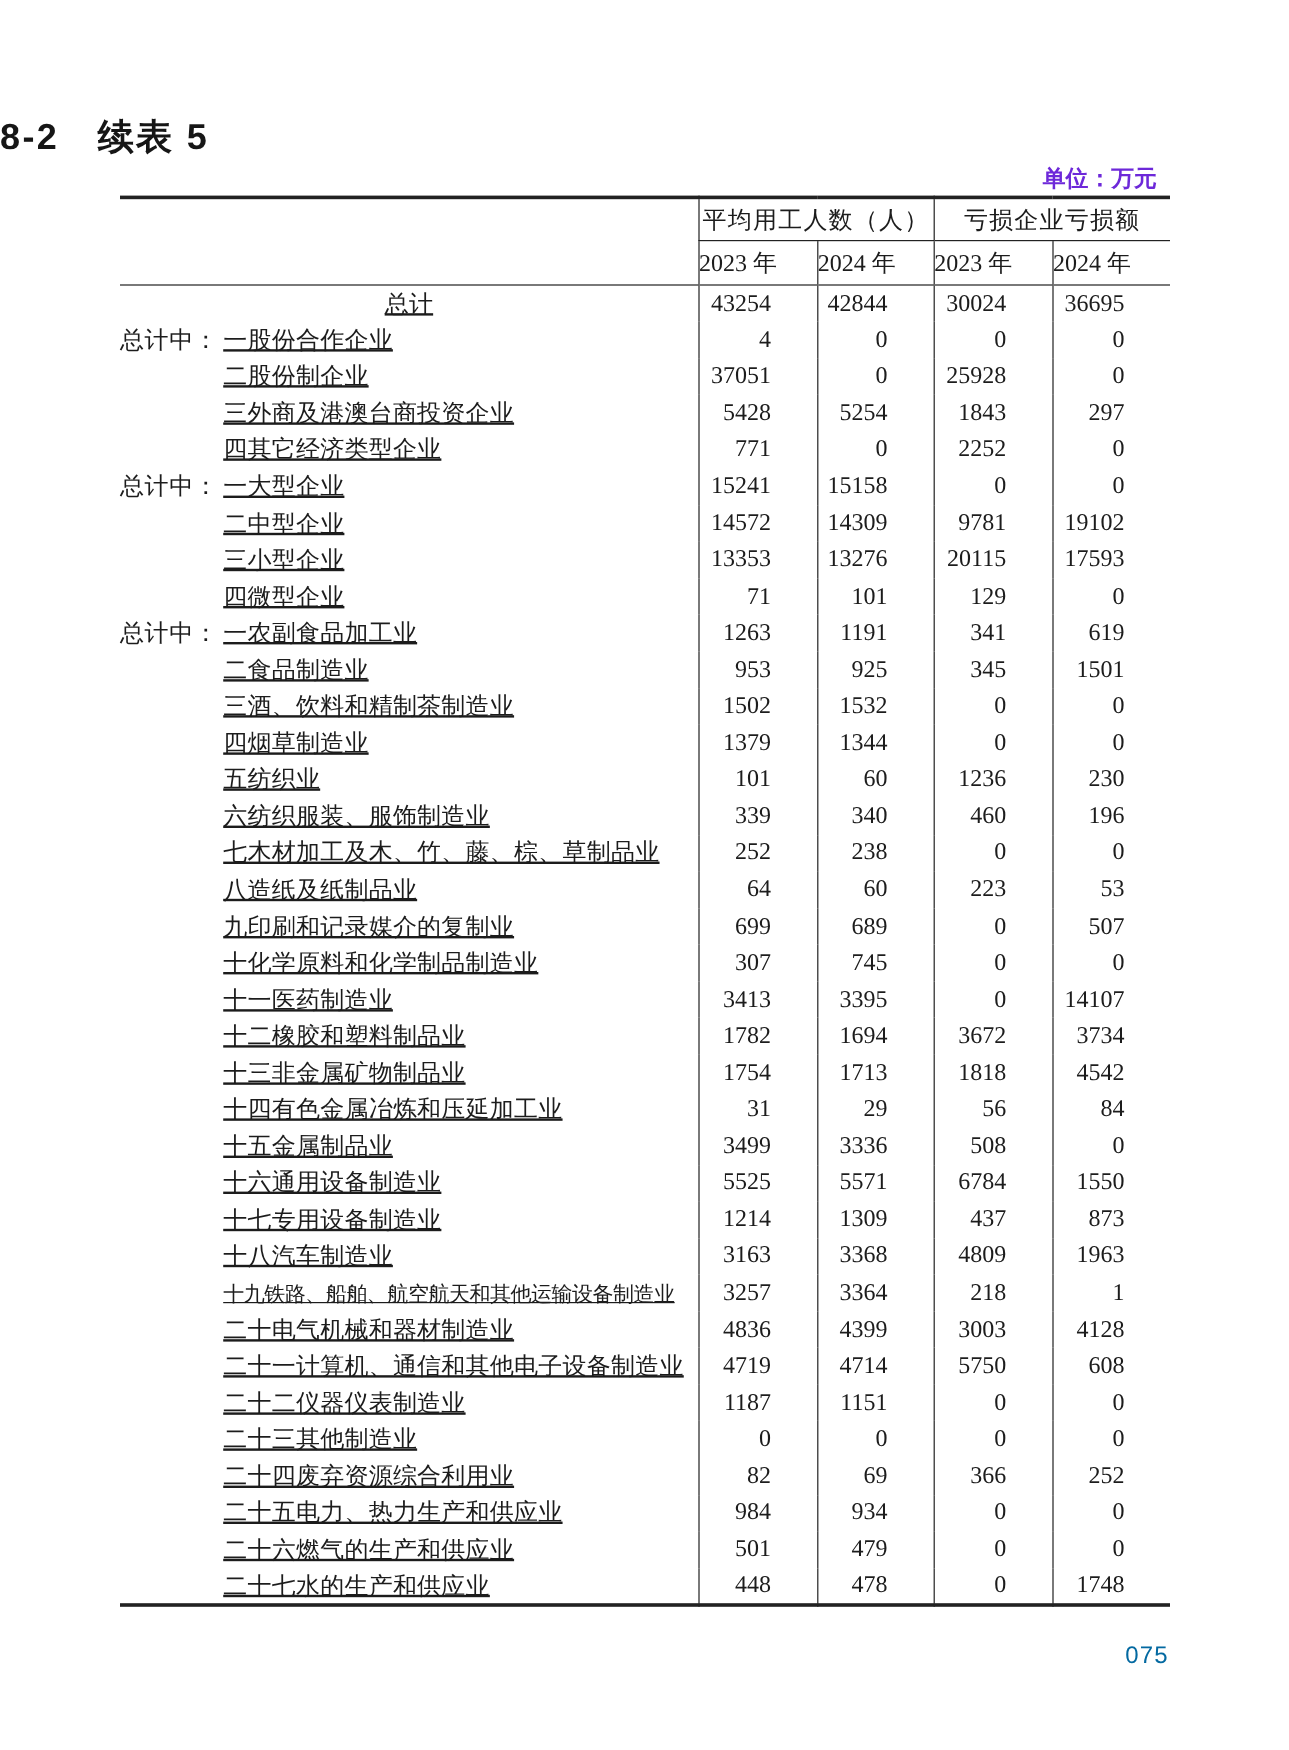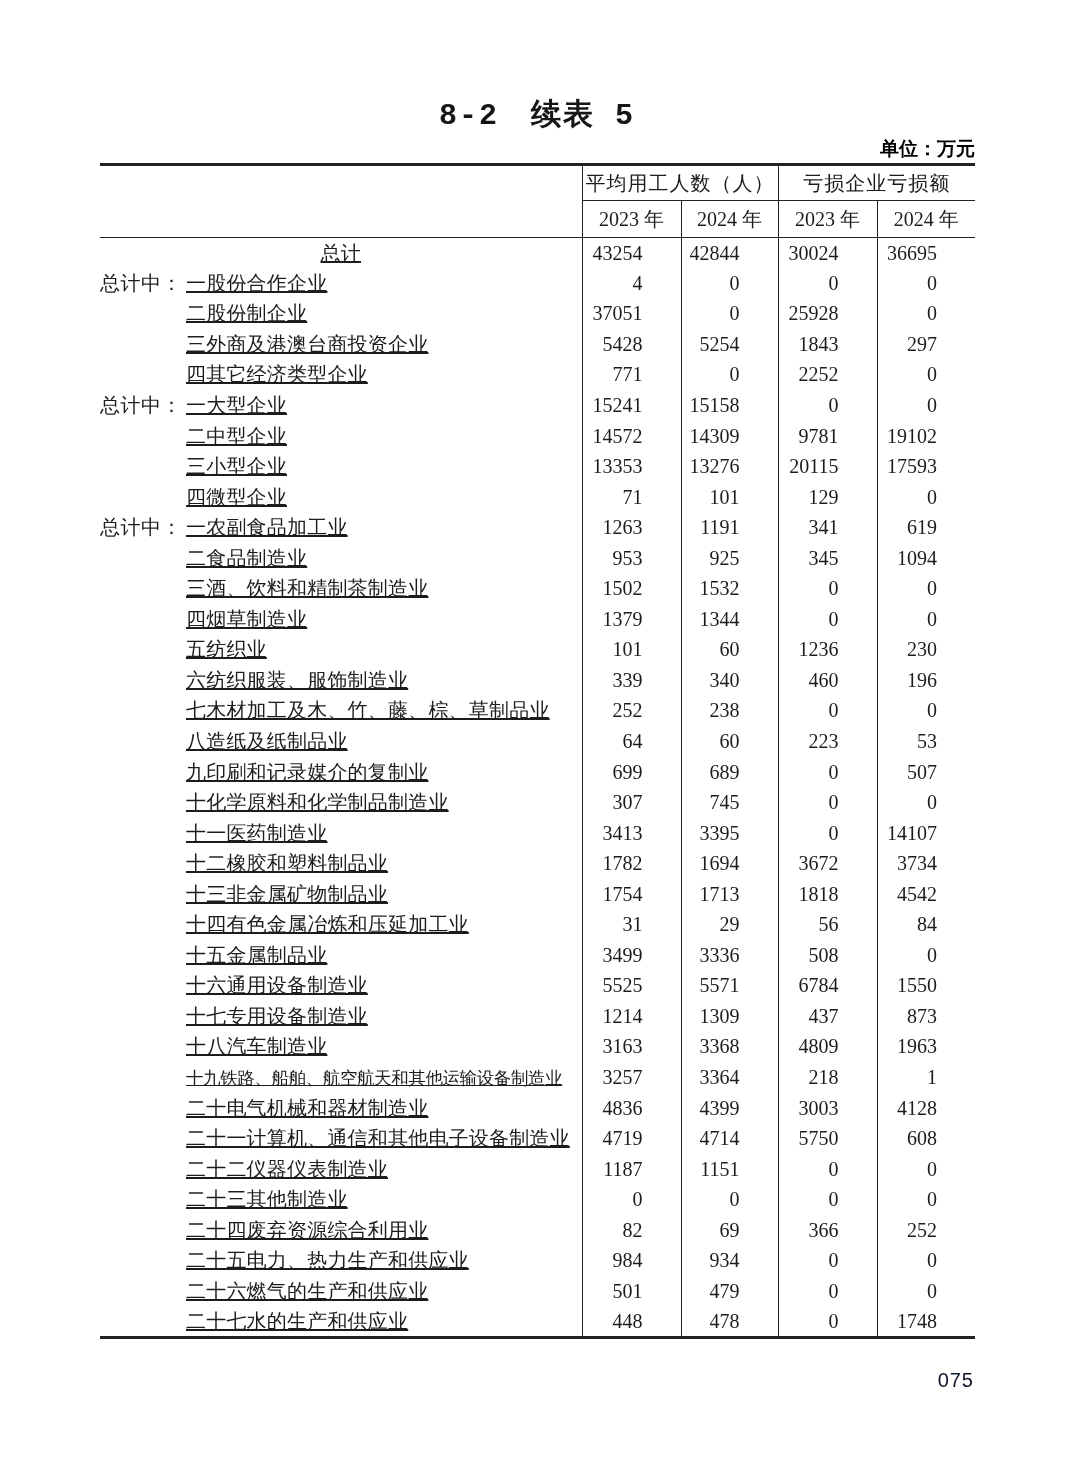--- a/index.html
+++ b/index.html
@@ -9,34 +9,34 @@
     width: 1074px;
     height: 1458px;
     background: #ffffff;
     color: #1c1c1c;
     font-family: "Liberation Serif", "DejaVu Serif", serif;
     overflow: hidden;
   }
   .title {
     position: absolute;
     top: 94px; left: 0; width: 100%;
-    text-align: center;
-    font-family: Liberation Mono, monospace;
+    text-align: left;
+    font-family: Liberation Sans, sans-serif;
     font-weight: bold;
     font-size: 30px;
     letter-spacing: 2px;
     color: #161616;
   }
   .unit-note {
     position: absolute;
-    top: 136px; right: 99px;
+    top: 136px; right: 110px;
     font-family: "Liberation Sans", "DejaVu Sans", sans-serif;
     font-weight: bold;
     font-size: 19px;
-    color: #000000;
+    color: #6d28d9;
   }
   table.stat {
     position: absolute;
     left: 100px; top: 163px;
     width: 875px;
     border-collapse: collapse;
     table-layout: fixed;
     border-top: 3px solid #222222;
     border-bottom: 3px solid #222222;
   }
@@ -50,21 +50,21 @@
   thead tr.sub-row { height: 37px; }
   th.stub-head { border-bottom: 1.5px solid #222222; }
   th.grp {
     font-size: 20px;
     text-align: center;
     border-bottom: 1.5px solid #222222;
     letter-spacing: 1px;
   }
   th.sub {
     font-size: 20px;
-    text-align: center;
+    text-align: left;
     border-bottom: 1.5px solid #222222;
   }
   th.grp.g1, th.sub.s0 { border-left: 1.5px solid #222222; }
   th.grp.g2, th.sub.s2 { border-left: 1.5px solid #222222; }
   th.sub.s1, th.sub.s3 { border-left: 1.5px solid #222222; }
   tbody tr { height: 30.56px; }
   tbody td {
     font-size: 20px;
     text-align: right;
     padding-right: 38px;
@@ -78,21 +78,21 @@
     font-size: 20px; letter-spacing: 0.5px;
     white-space: nowrap;
   }
   .rlabel { font-size: 20px; white-space: nowrap; letter-spacing: 0.2px; text-decoration: underline; }
   .rlabel.tight { font-size: 17.5px; letter-spacing: -0.4px; }
   .page-number {
     position: absolute;
     top: 1369px; right: 100px;
     font-family: "Liberation Sans", "DejaVu Sans", sans-serif;
     font-size: 20px;
-    color: #0f172a;
+    color: #0369a1;
     letter-spacing: 1px;
   }
 </style>
 </head>
 <body>
 
 <div class="page">
 
   <div class="title">8-2　续表 5</div>
 
@@ -242,21 +242,21 @@
         <tr>
           <th class="stub-cell">
             <div class="stubwrap">
               <span class="prefix"></span>
               <span class="rlabel">二食品制造业</span>
             </div>
           </th>
           <td class="v0">953</td>
           <td class="v1">925</td>
           <td class="v2">345</td>
-          <td class="v3">1094</td>
+          <td class="v3">1501</td>
         </tr>
         <tr>
           <th class="stub-cell">
             <div class="stubwrap">
               <span class="prefix"></span>
               <span class="rlabel">三酒、饮料和精制茶制造业</span>
             </div>
           </th>
           <td class="v0">1502</td>
           <td class="v1">1532</td>

